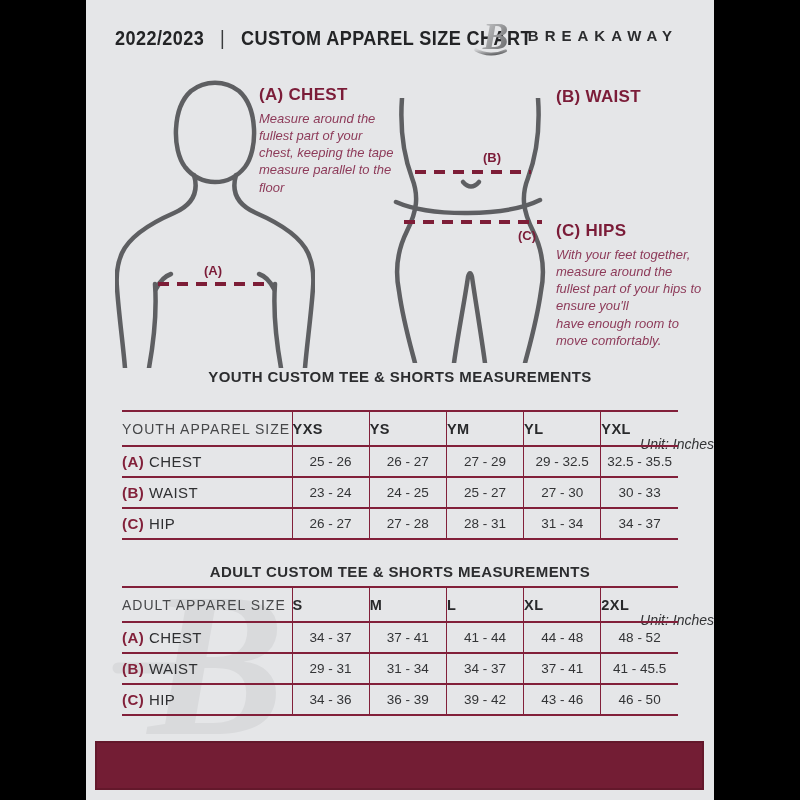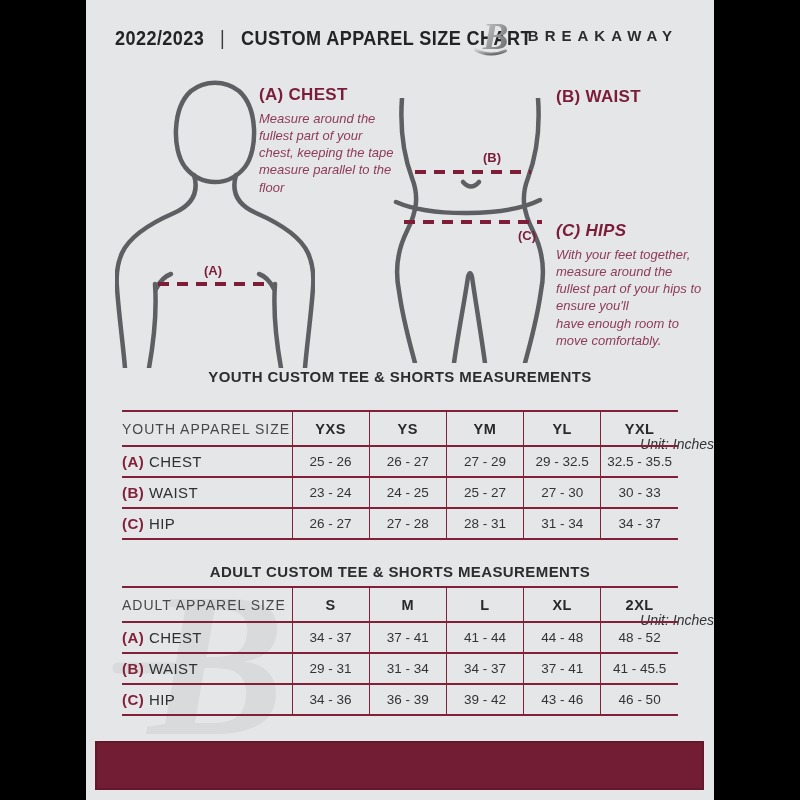--- a/index.html
+++ b/index.html
@@ -33,21 +33,21 @@
   .sec-unit{position:absolute;left:0;width:628px;text-align:right;z-index:2;
             font-style:italic;font-size:14px;color:#333436;margin-top:48px;}
   .tbl{position:absolute;left:36px;width:556px;z-index:2;border-collapse:collapse;table-layout:fixed;
        border-bottom:2px solid #82203a;}
   .tbl tr{border-top:2px solid #82203a;margin-top:32px;}
   .tbl td{border-left:1.5px solid #82203a;padding:0;background:transparent;}
   .tbl td:first-child{border-left:none;}
   .tbl .hrow td{height:33px;}
   .tbl .drow td{height:29px;}
   .cell-corner{font-size:14px;color:#47484a;letter-spacing:1px;padding-left:13px;}
-  .cell-size{font-weight:700;font-size:14.5px;color:#28292b;text-align:center;letter-spacing:.5px;}
+  .cell-size{font-weight:700;font-size:14.5px;color:#28292b;letter-spacing:.5px;}
   .cell-label{font-size:15px;color:#2f3032;padding-left:13px;letter-spacing:.4px;}
   .cell-label .mk{font-weight:700;color:#82203a;margin-right:5px;}
   .cell-val{font-size:13.5px;color:#333436;text-align:center;}
 
   
   .footer-bar{position:absolute;left:9px;top:741px;width:605px;height:45px;z-index:2;
               background:#731d34;border:2px solid #63182b;}
 </style>
 </head>
 <body>
@@ -110,21 +110,21 @@
       <line x1="16" y1="124" x2="154" y2="124" stroke="#7d1d37" stroke-width="4" stroke-dasharray="11 8"></line>
     </svg>
     <div class="marker" style="left:397px;top:150px;">(B)</div>
     <div class="marker" style="left:432px;top:228px;">(C)</div>
 
     <div class="g-head" style="left:173px;top:85px;">(A) CHEST</div>
     <div class="g-desc" style="left:173px;top:110px;width:140px;">Measure around the fullest part of your chest, keeping the tape measure parallel to the floor</div>
 
     <div class="g-head" style="left:470px;top:87px;">(B) WAIST</div>
 
-    <div class="g-head" style="left:470px;top:221px;font-style:italic;">(C) HIPS</div>
+    <div class="g-head" style="left:470px;top:221px;">(C) HIPS</div>
     <div class="g-desc" style="left:470px;top:246px;width:150px;font-style:italic;">With your feet together, measure around the fullest part of your hips to ensure you'll
 have enough room to move comfortably.</div>
 
     <div class="sec-title" style="top:368px;">YOUTH CUSTOM TEE &amp; SHORTS MEASUREMENTS</div>
     <div class="sec-unit" style="top:388px;">Unit: Inches</div>
 
     <table class="tbl" style="top:410px;">
       <colgroup>
           <col style="width:170px">
           <col>

